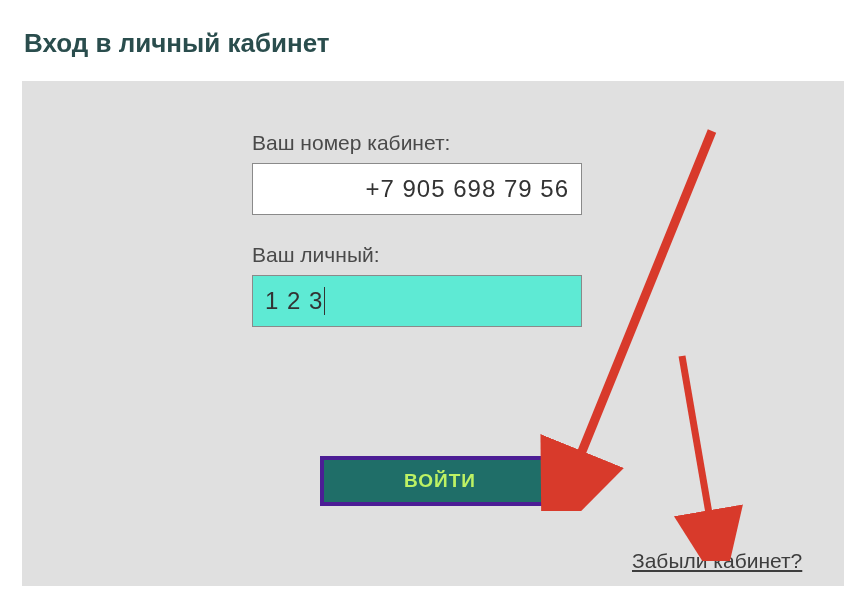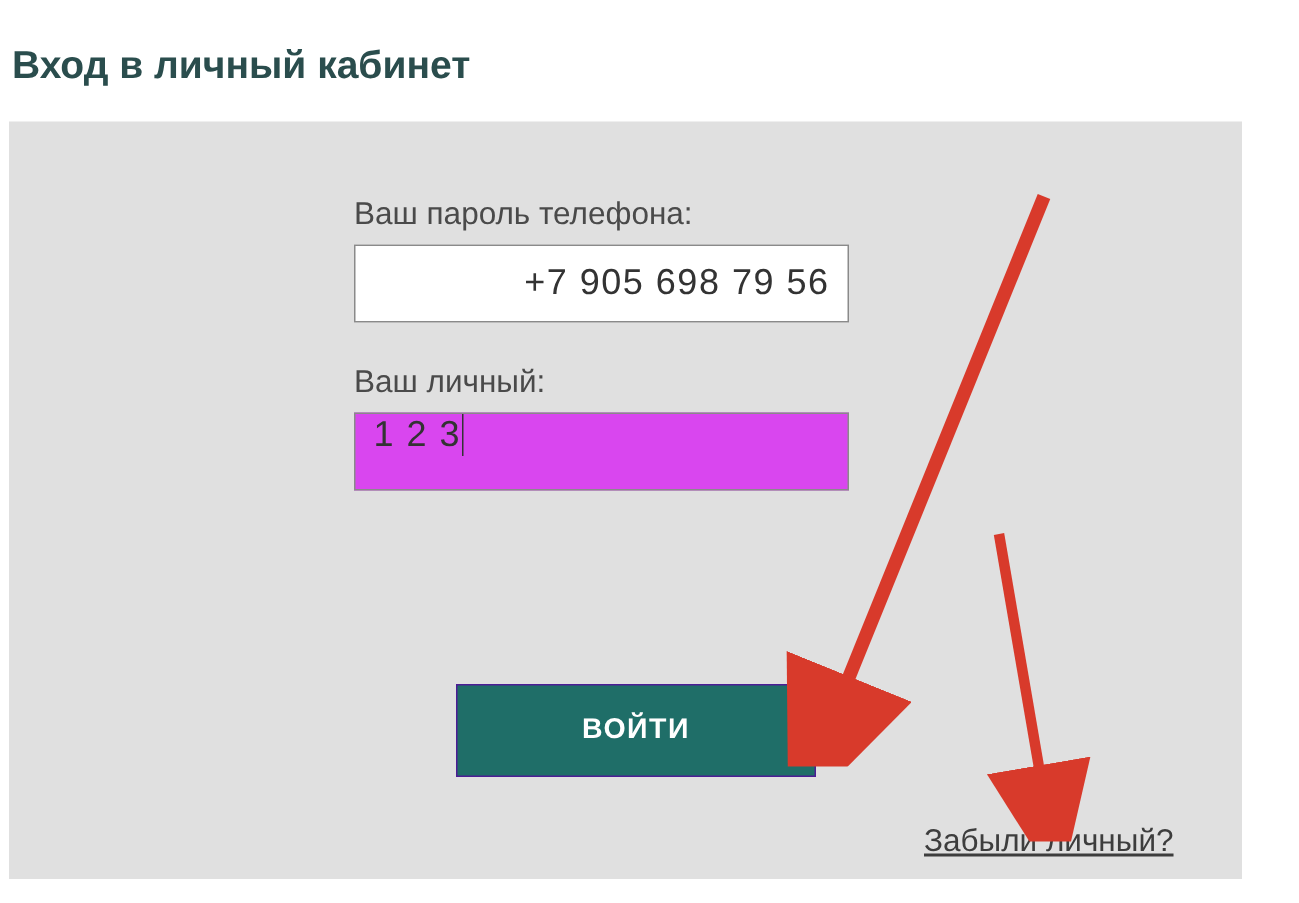--- a/index.html
+++ b/index.html
@@ -6,21 +6,21 @@
     margin: 0;
     padding: 0;
     font-family: Verdana, Geneva, sans-serif;
     background: #ffffff;
     color: #2c3e3e;
   }
   .page {
     width: 866px;
     height: 602px;
     box-sizing: border-box;
-    padding: 18px 6px;
+    padding: 18px 22px;
     position: relative;
   }
   .title {
     font-size: 26px;
     font-weight: bold;
     color: #2a4d4d;
     margin: 10px 0 22px 2px;
   }
   .panel {
     width: 822px;
@@ -52,49 +52,49 @@
     margin-bottom: 28px;
     letter-spacing: 1px;
     font-family: Verdana, Geneva, sans-serif;
     text-align: right;
   }
   .password-row {
     position: relative;
     width: 330px;
     height: 52px;
     border: 1px solid #8a8a8a;
-    background: #d946ef;
+    background: #5eead4;
     box-sizing: border-box;
     margin-bottom: 28px;
     display: flex;
-    align-items: flex-start;
+    align-items: center;
     padding: 0 12px;
   }
   .password-text {
     font-size: 24px;
     color: #333333;
     letter-spacing: 1px;
     font-family: Verdana, Geneva, sans-serif;
     white-space: pre;
   }
   .caret {
     width: 1px;
     height: 28px;
     background: #333;
     margin-left: 1px;
   }
   .login-btn {
     position: absolute;
     left: 298px;
     top: 375px;
     width: 240px;
-    height: 62px;
+    height: 50px;
     background: #1f6e68;
-    border: 1px solid #4c1d95;
-    color: #ffffff;
+    border: 4px solid #4c1d95;
+    color: #bef264;
     font-weight: bold;
     font-size: 19px;
     letter-spacing: 1px;
     cursor: pointer;
     font-family: Verdana, Geneva, sans-serif;
   }
   .forgot {
     position: absolute;
     left: 610px;
     top: 468px;
@@ -112,34 +112,34 @@
 <body>
 
 <div class="page">
 
   <div class="title">Вход в личный кабинет</div>
 
   <div class="panel">
 
     <div class="form">
 
-      <div class="field-label">Ваш пароль телефона:</div>
+      <div class="field-label">Ваш номер кабинет:</div>
       <input class="field-input" type="text" value="+7 905 698 79 56" style="">
 
       <div class="field-label">Ваш личный:</div>
       <div class="password-row">
         <span class="password-text">1 2 3</span>
         <span class="caret"></span>
       </div>
 
     </div>
 
     <button class="login-btn">ВОЙТИ</button>
 
-    <a class="forgot">Забыли личный?</a>
+    <a class="forgot">Забыли кабинет?</a>
 
     <svg class="annotation" style="left:350px; top:30px;" width="370" height="400">
       <defs>
         <marker id="ah1" markerWidth="14" markerHeight="14" refX="3" refY="5" orient="auto">
           <polygon points="0,0 12,5 0,10" fill="#d83a2b"></polygon>
         </marker>
       </defs>
 
       <line x1="340" y1="20" x2="200" y2="365" stroke="#d83a2b" stroke-width="9" marker-end="url(#ah1)"></line>
     </svg>

